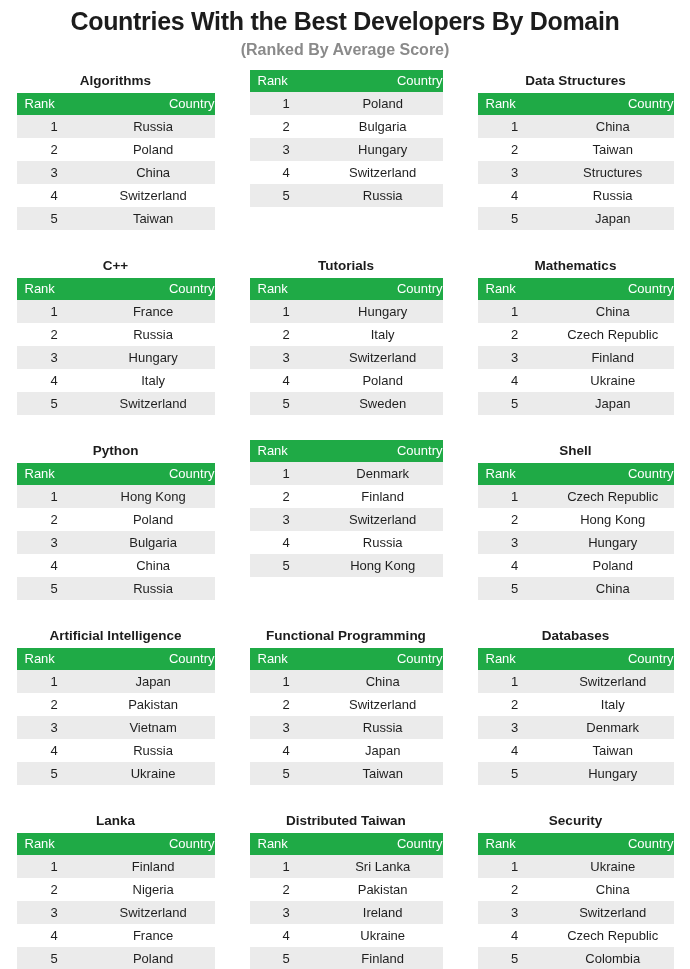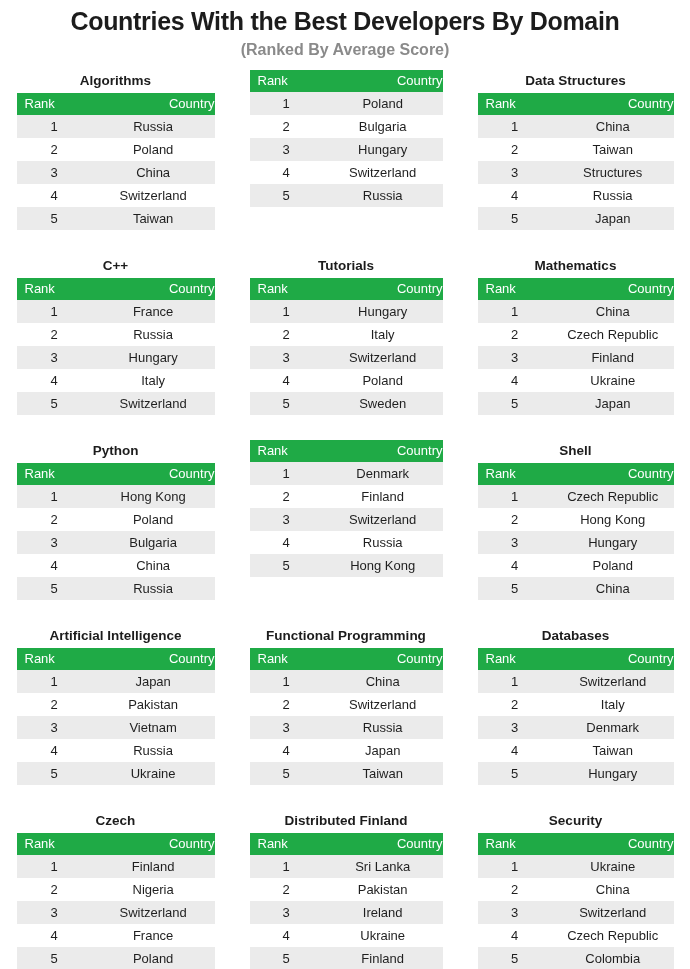--- a/index.html
+++ b/index.html
@@ -512,21 +512,21 @@
               <td class="cell-country">Taiwan</td>
             </tr>
             <tr class="shaded">
               <td class="cell-rank">5</td>
               <td class="cell-country">Hungary</td>
             </tr>
           </tbody>
         </table>
       </div>
       <div class="card">
-        <div class="card-title">Czech</div>
+        <div class="card-title">Lanka</div>
         <table class="rank-table">
           <thead>
             <tr>
               <th class="col-rank">Rank</th>
               <th class="col-country">Country</th>
             </tr>
           </thead>
           <tbody>
             <tr class="shaded">
               <td class="cell-rank">1</td>
@@ -545,21 +545,21 @@
               <td class="cell-country">France</td>
             </tr>
             <tr class="shaded">
               <td class="cell-rank">5</td>
               <td class="cell-country">Poland</td>
             </tr>
           </tbody>
         </table>
       </div>
       <div class="card">
-        <div class="card-title">Distributed Finland</div>
+        <div class="card-title">Distributed Taiwan</div>
         <table class="rank-table">
           <thead>
             <tr>
               <th class="col-rank">Rank</th>
               <th class="col-country">Country</th>
             </tr>
           </thead>
           <tbody>
             <tr class="shaded">
               <td class="cell-rank">1</td>

